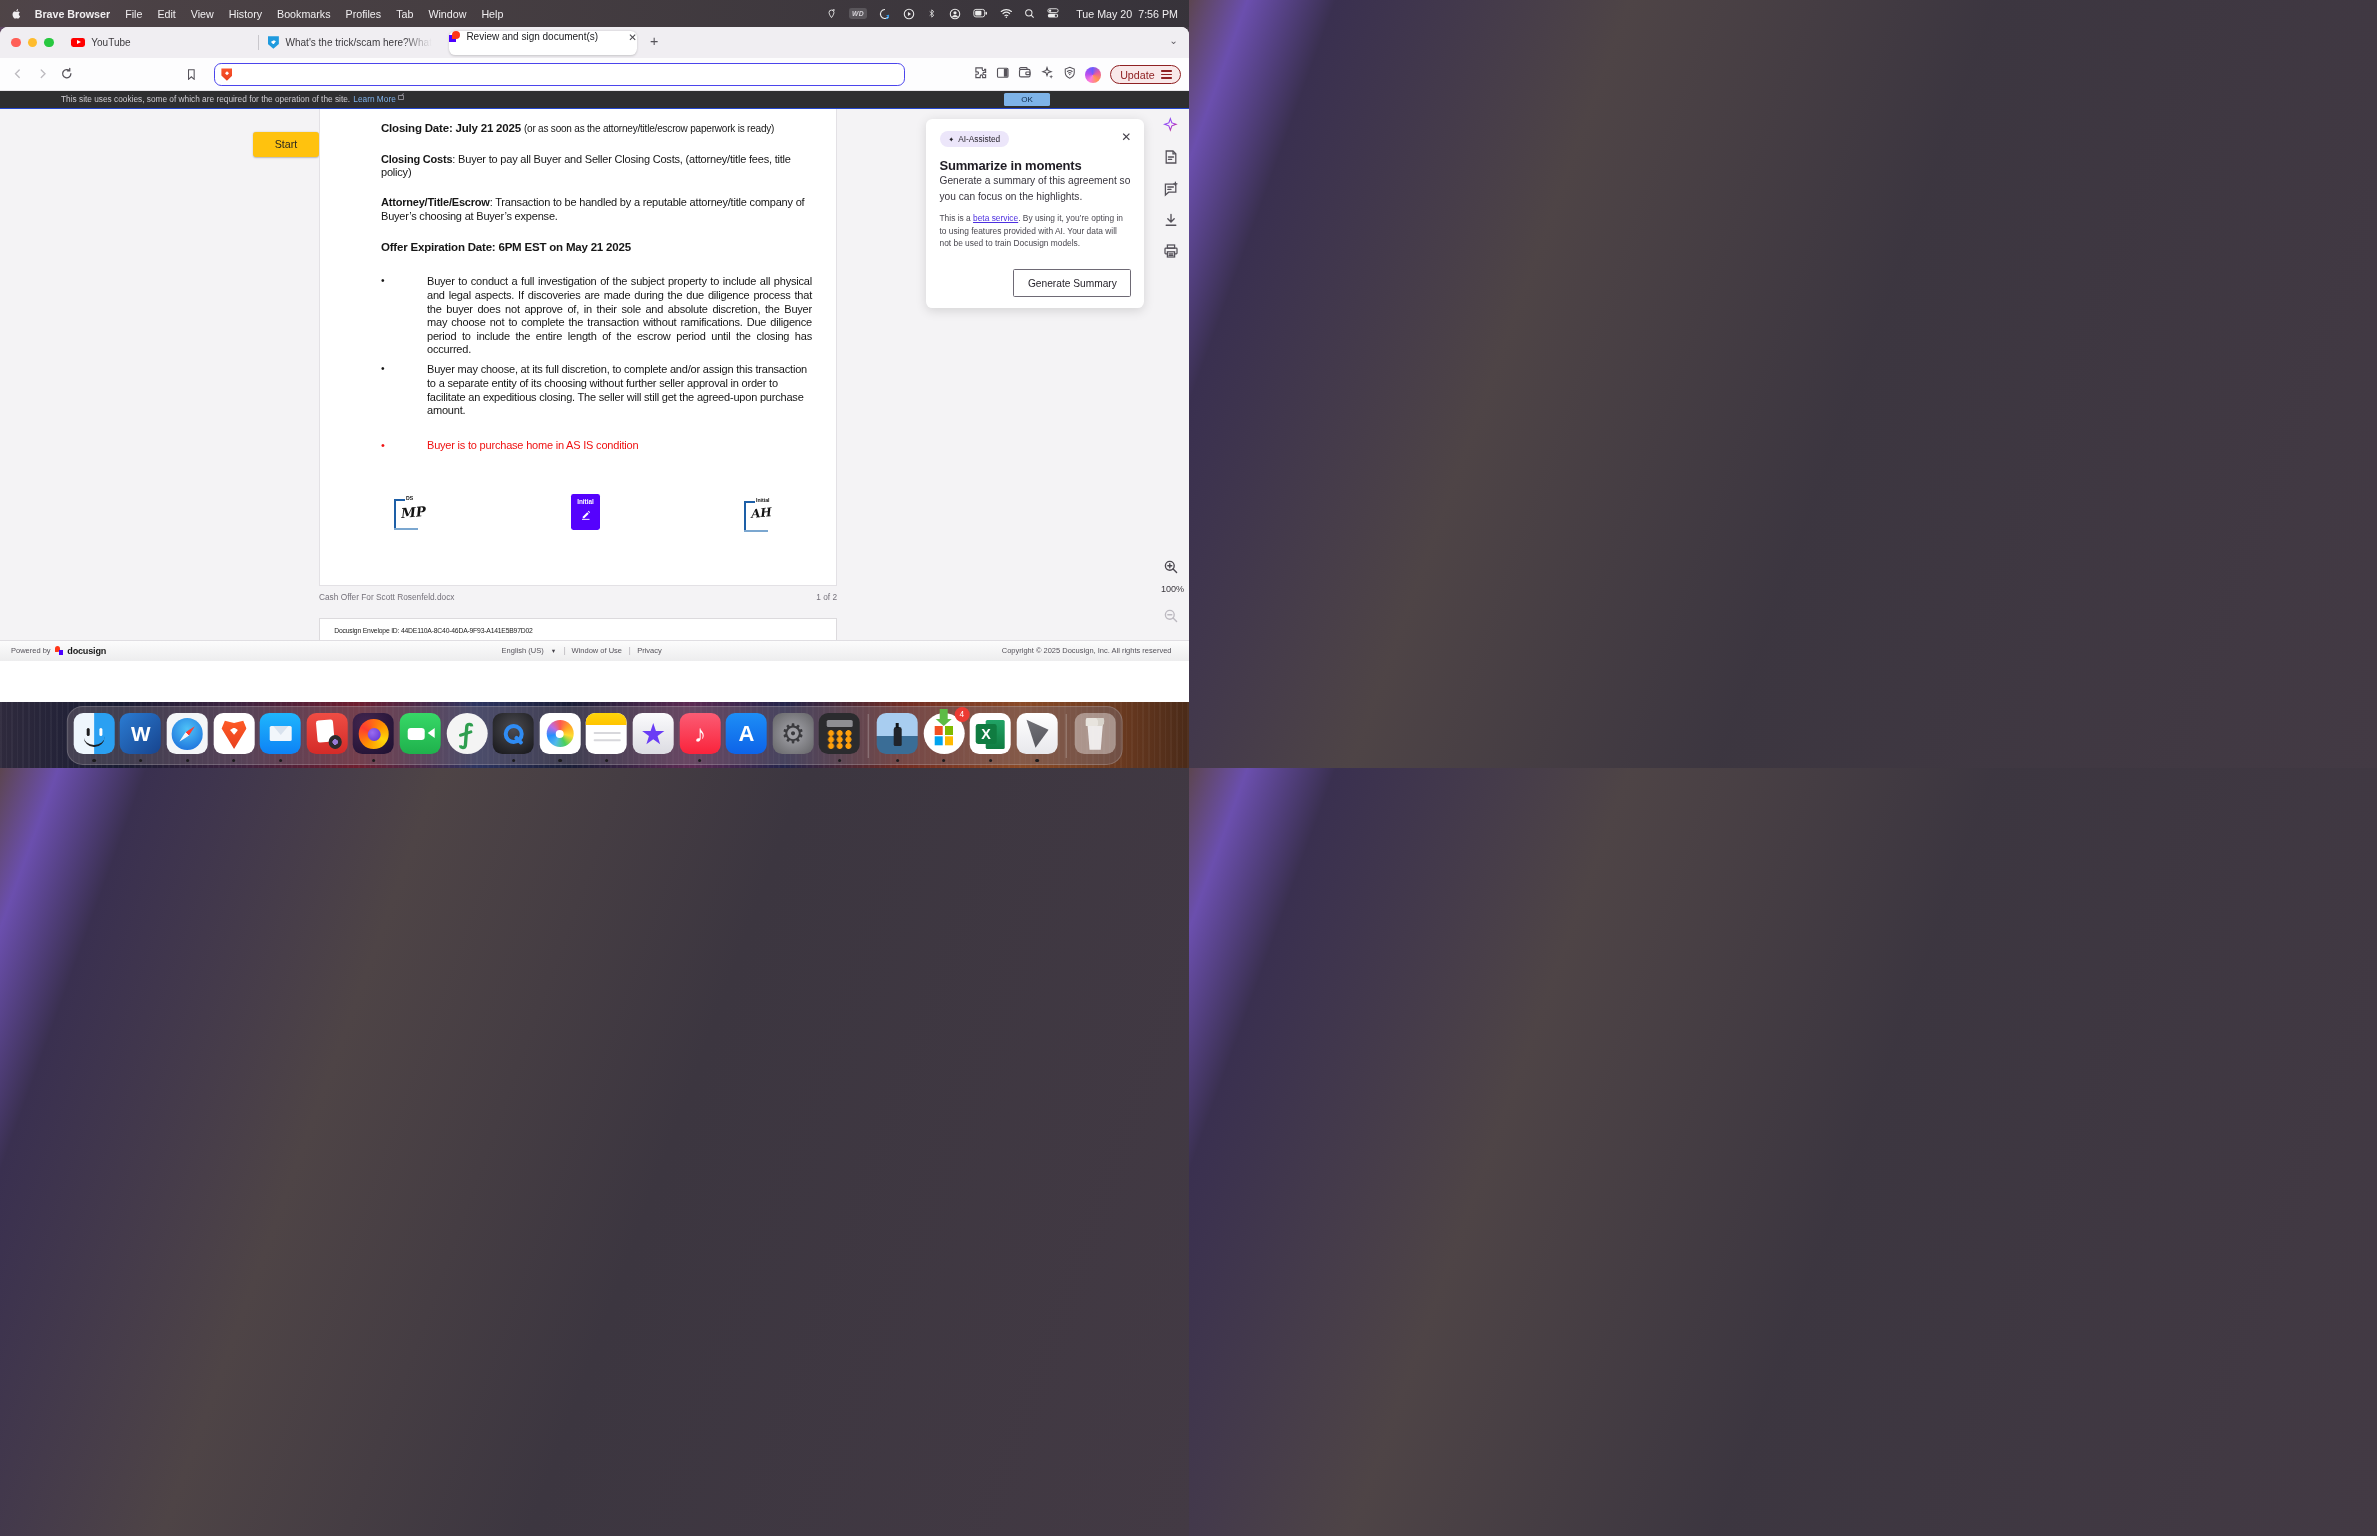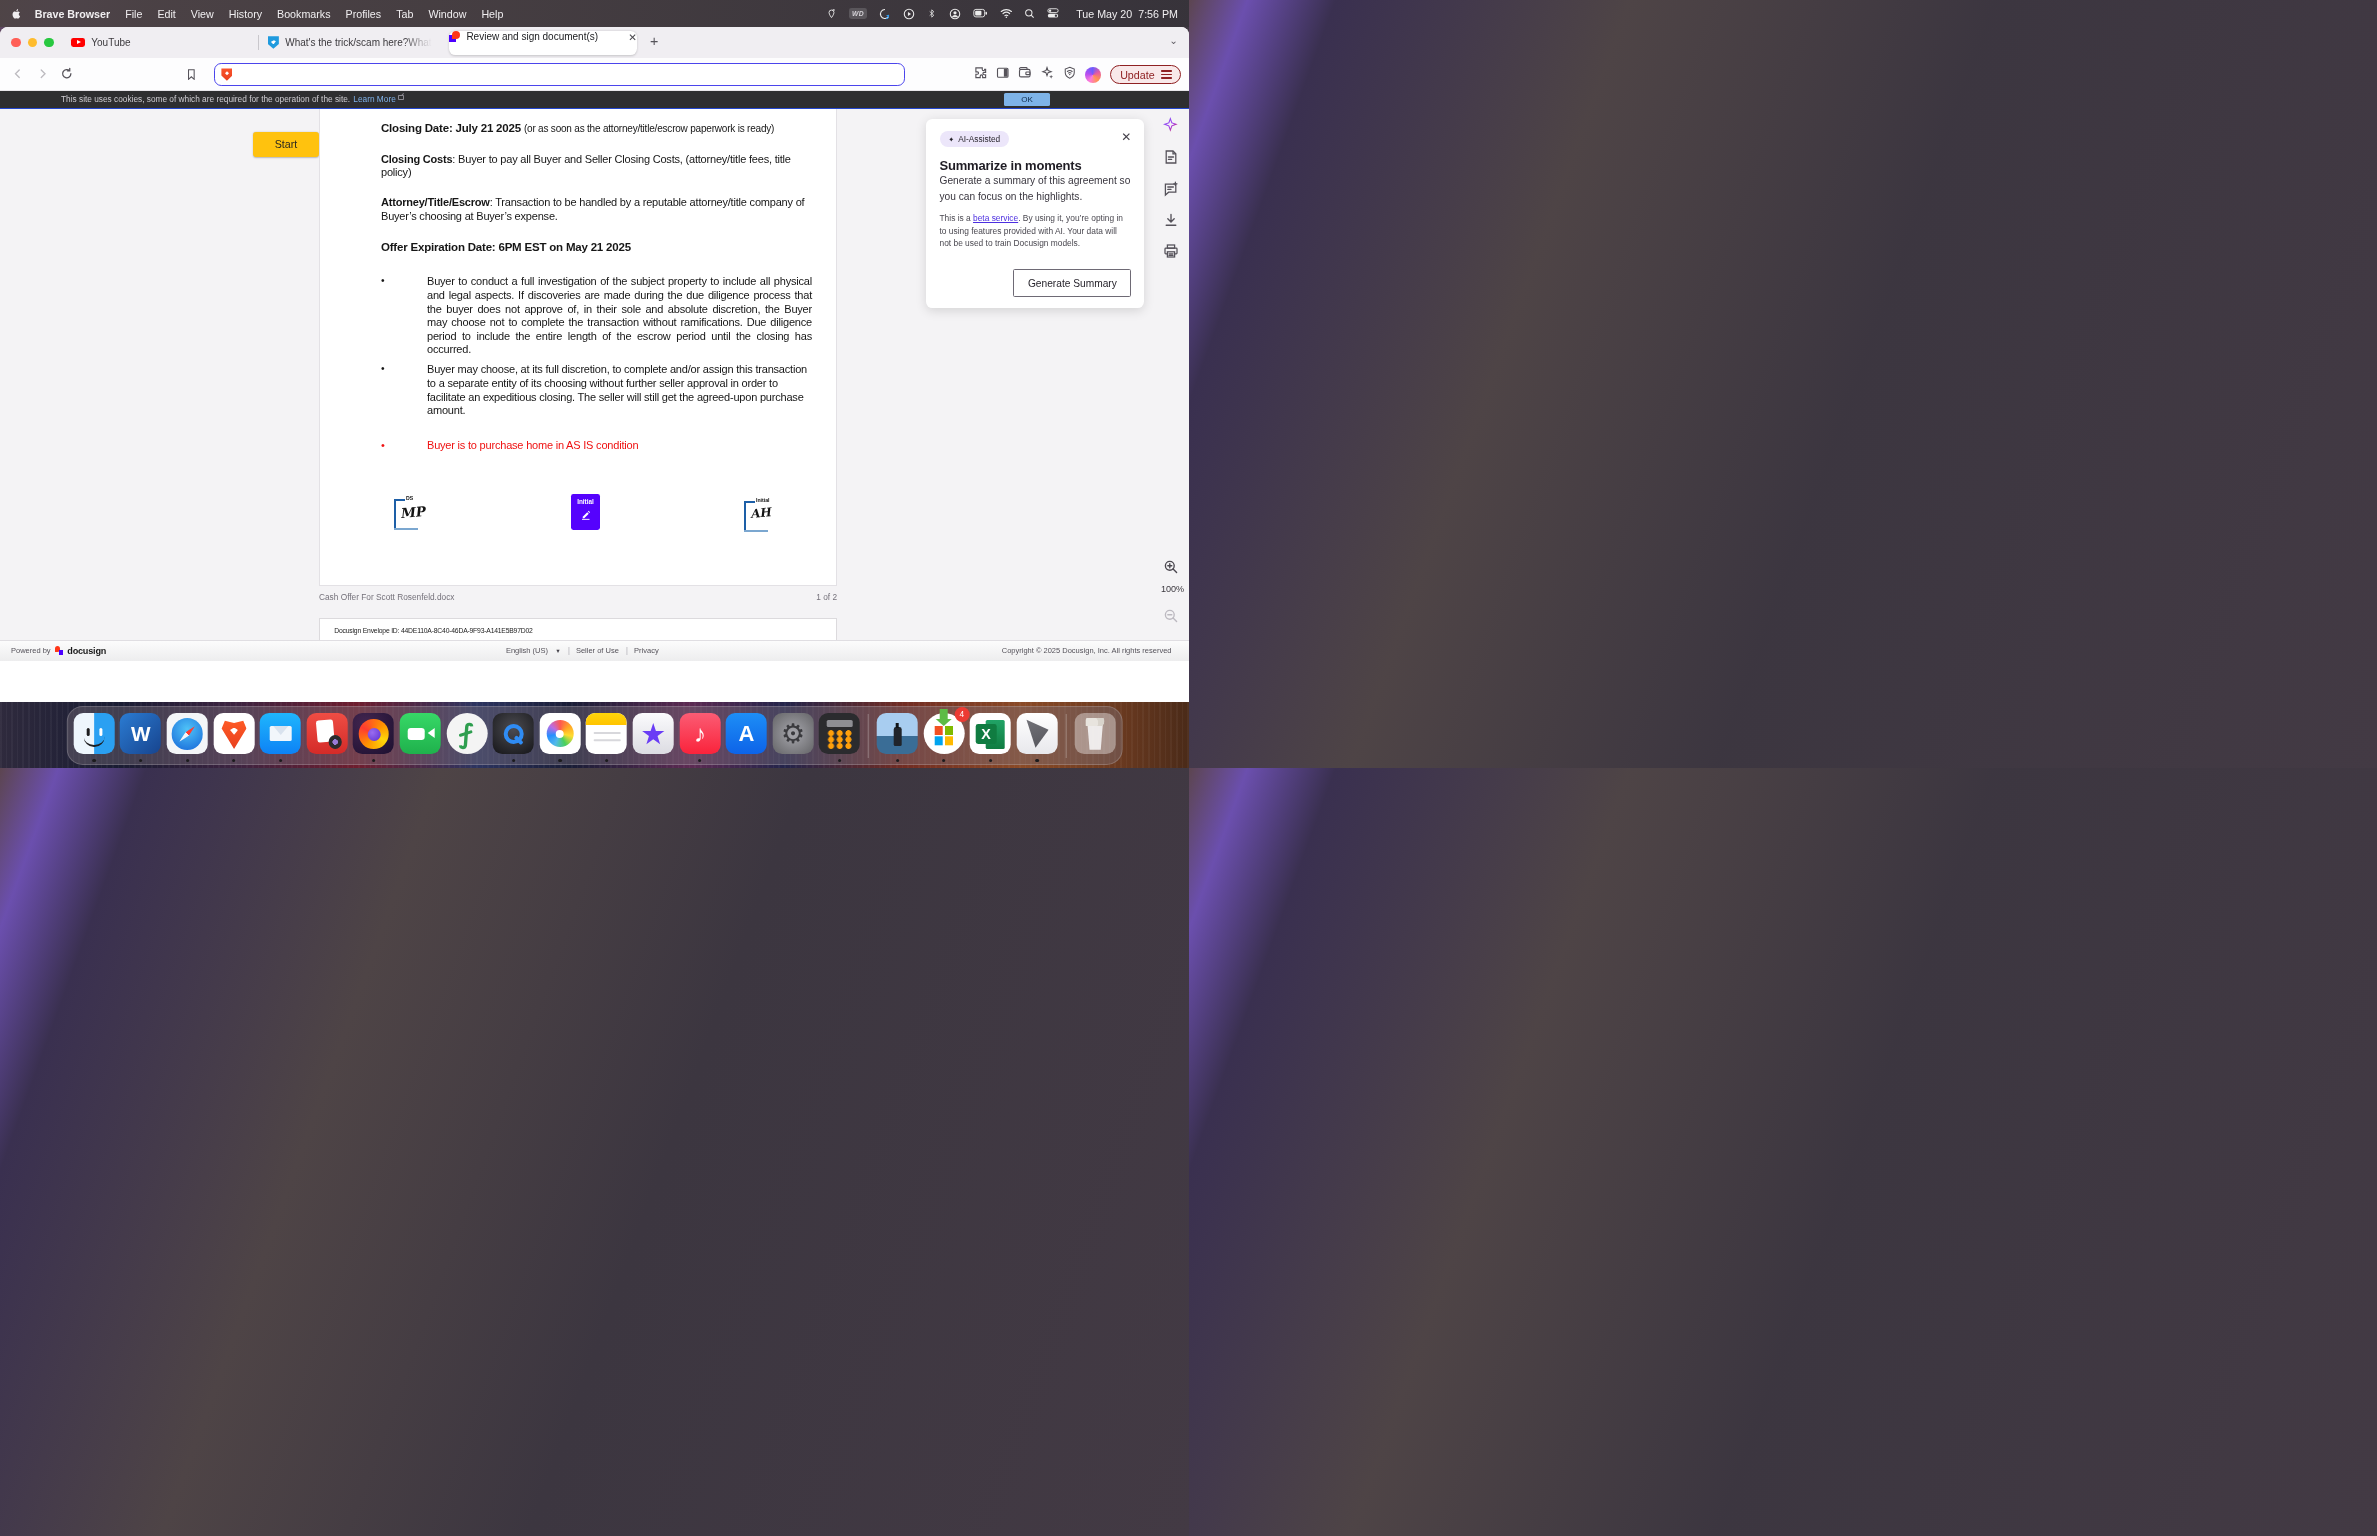--- a/index.html
+++ b/index.html
@@ -34,21 +34,21 @@
   
   .tabstrip { height:31px; background:#f0eef2; position:relative; display:flex; align-items:center; }
   .lights { display:flex; gap:7.2px; margin-left:11px; }
   .light { width:9.5px; height:9.5px; border-radius:50%; }
   .light.r { background:#ff5f57; } .light.y { background:#febc2e; } .light.g { background:#28c840; }
   .pinnedtab { display:flex; align-items:center; gap:6.4px; margin-left:17.5px; color:#3c3a3e; font-size:10px; }
   .ytfav { width:13.5px; height:9.5px; background:#ff0000; border-radius:2.4px; position:relative; }
   .ytfav::after { content:""; position:absolute; left:5.2px; top:2.4px; border-left:4px solid #fff;
     border-top:2.4px solid transparent; border-bottom:2.4px solid transparent; }
   .tabdivider { width:0.8px; height:14.3px; background:#c9c7cc; margin-left:127px; }
-  .bgtab { display:flex; align-items:center; gap:6.4px; margin-left:9.5px; color:#3c3a3e; font-size:10px; }
+  .bgtab { display:flex; align-items:center; gap:6.4px; margin-left:9.5px; color:#3c3a3e; font-size:10px;text-align:center; }
   .shieldfav { width:11px; height:12.7px; background:#1f9ade; clip-path:polygon(0 0,100% 0,100% 62%,50% 100%,0 62%); position:relative; }
   .shieldfav::after { content:""; position:absolute; left:3.2px; top:4px; width:4.8px; height:4px; background:#fff;
     clip-path:polygon(0 40%,60% 0,100% 30%,55% 100%,20% 80%); }
   .bgtab .lbl { width:147px; overflow:hidden; white-space:nowrap;
     -webkit-mask-image:linear-gradient(90deg,#000 80%,transparent); mask-image:linear-gradient(90deg,#000 80%,transparent); }
   .activetab { position:absolute; left:449px; top:4px; width:188px; height:24px; background:#fff;
     border-radius:6.4px; box-shadow:0 0.8px 2.4px rgba(0,0,0,.18); display:flex; align-items:flex-start; padding:0 0;
     font-size:10px; color:#202124; }
   .dsfav { width:11px; height:11px; position:relative; margin-right:6.4px; }
   .dsfav::before { content:""; position:absolute; left:0; bottom:0; width:7.2px; height:7.2px; background:#4c00ff; }
@@ -560,21 +560,21 @@
     <div class="dsfooter">
       <span class="poweredby">
         <span>Powered by</span>
         <span class="dslogo"></span>
         <span class="brandname">docusign</span>
       </span>
       <span class="footcenter">
         <span>English (US)</span>
         <span class="langchev">▼</span>
         <span class="vd"></span>
-        <a href="#" style="color:#55525a;text-decoration:none">Seller of Use</a>
+        <a href="#" style="color:#55525a;text-decoration:none">Window of Use</a>
         <span class="vd"></span>
         <a href="#" style="color:#55525a;text-decoration:none">Privacy</a>
       </span>
       <span class="copyright">Copyright © 2025 Docusign, Inc. All rights reserved</span>
     </div>
   </div>
 
   <div class="desktop">
     <div class="dock">
       <div class="ditem running">

